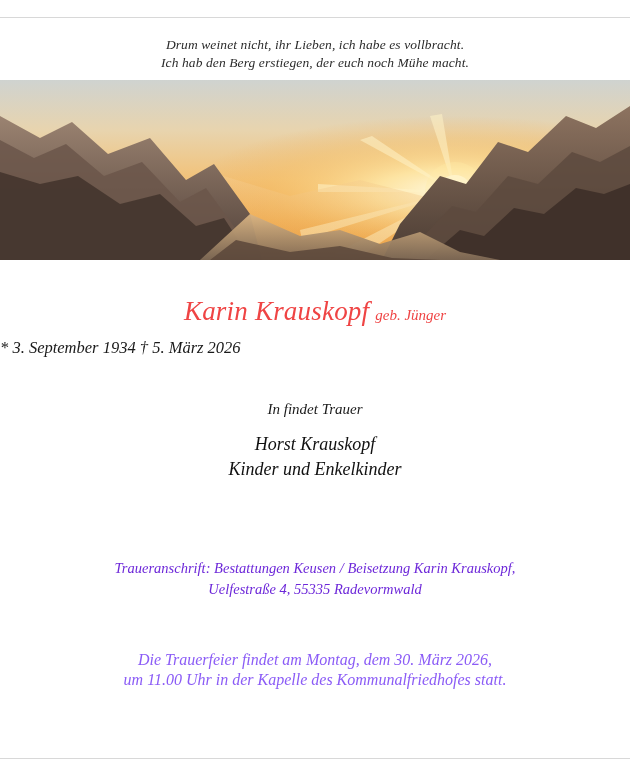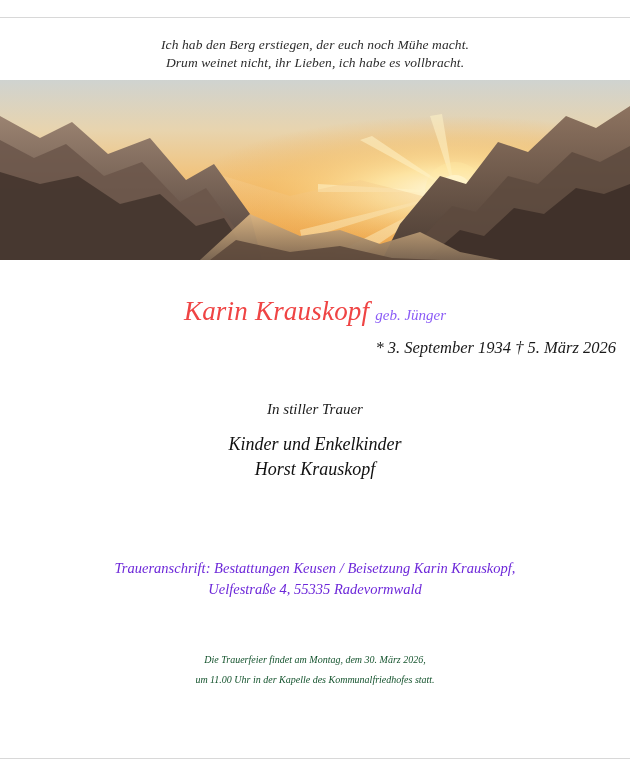--- a/index.html
+++ b/index.html
@@ -74,29 +74,29 @@
   }
   .name-main {
     font-style: italic;
     font-size: 27px;
     letter-spacing: 0.2px;
     color: #ef4444;
   }
   .name-sub {
     font-style: italic;
     font-size: 15px;
-    color: #8b5cf6;
+    color: #ef4444;
     margin-left: 6px;
   }
   .dates {
     position: absolute;
     top: 338px;
     left: 0;
     width: 616px;
-    text-align: right;
+    text-align: left;
     font-style: italic;
     font-size: 16.5px;
     color: #1a1a1a;
     white-space: nowrap;
   }
   .mourning-intro {
     position: absolute;
     top: 401px;
     left: 0;
     width: 630px;
@@ -131,36 +131,36 @@
   }
   .address div { white-space: nowrap; }
 
   .ceremony {
     position: absolute;
     top: 650px;
     left: 0;
     width: 630px;
     text-align: center;
     font-style: italic;
-    font-size: 10px;
+    font-size: 16px;
     line-height: 20px;
-    color: #14532d;
+    color: #8b5cf6;
   }
   .ceremony div { white-space: nowrap; }
 </style>
 </head>
 <body>
 
 <div class="page">
 
   <div class="rule-top"></div>
 
   <div class="verse">
+    <div>Drum weinet nicht, ihr Lieben, ich habe es vollbracht.</div>
     <div>Ich hab den Berg erstiegen, der euch noch Mühe macht.</div>
-    <div>Drum weinet nicht, ihr Lieben, ich habe es vollbracht.</div>
   </div>
 
   <div class="photo">
     <svg width="630" height="180" viewBox="0 0 630 180" xmlns="http://www.w3.org/2000/svg" aria-hidden="true">
       <defs>
         <linearGradient id="sky" x1="0" y1="0" x2="0" y2="1">
           <stop offset="0%" stop-color="#cfd3d0"></stop>
           <stop offset="28%" stop-color="#e8d4ae"></stop>
           <stop offset="55%" stop-color="#f2c279"></stop>
           <stop offset="78%" stop-color="#f0a94e"></stop>
@@ -224,25 +224,25 @@
       <polygon points="236,160 290,172 340,166 392,178 440,180 210,180" fill="#5a4639" opacity="0.85"></polygon>
     </svg>
   </div>
 
   <div class="name-line">
     <span class="name-main">Karin Krauskopf</span><span class="name-sub">geb. Jünger</span>
   </div>
 
   <div class="dates">* 3. September 1934   † 5. März 2026</div>
 
-  <div class="mourning-intro">In stiller Trauer</div>
+  <div class="mourning-intro">In findet Trauer</div>
 
   <div class="mourners">
+    <div>Horst Krauskopf</div>
     <div>Kinder und Enkelkinder</div>
-    <div>Horst Krauskopf</div>
   </div>
 
   <div class="address">
     <div>Traueranschrift: Bestattungen Keusen / Beisetzung Karin Krauskopf,</div>
     <div>Uelfestraße 4, 55335 Radevormwald</div>
   </div>
 
   <div class="ceremony">
     <div>Die Trauerfeier findet am Montag, dem 30. März 2026,</div>
     <div>um 11.00 Uhr in der Kapelle des Kommunalfriedhofes statt.</div>

